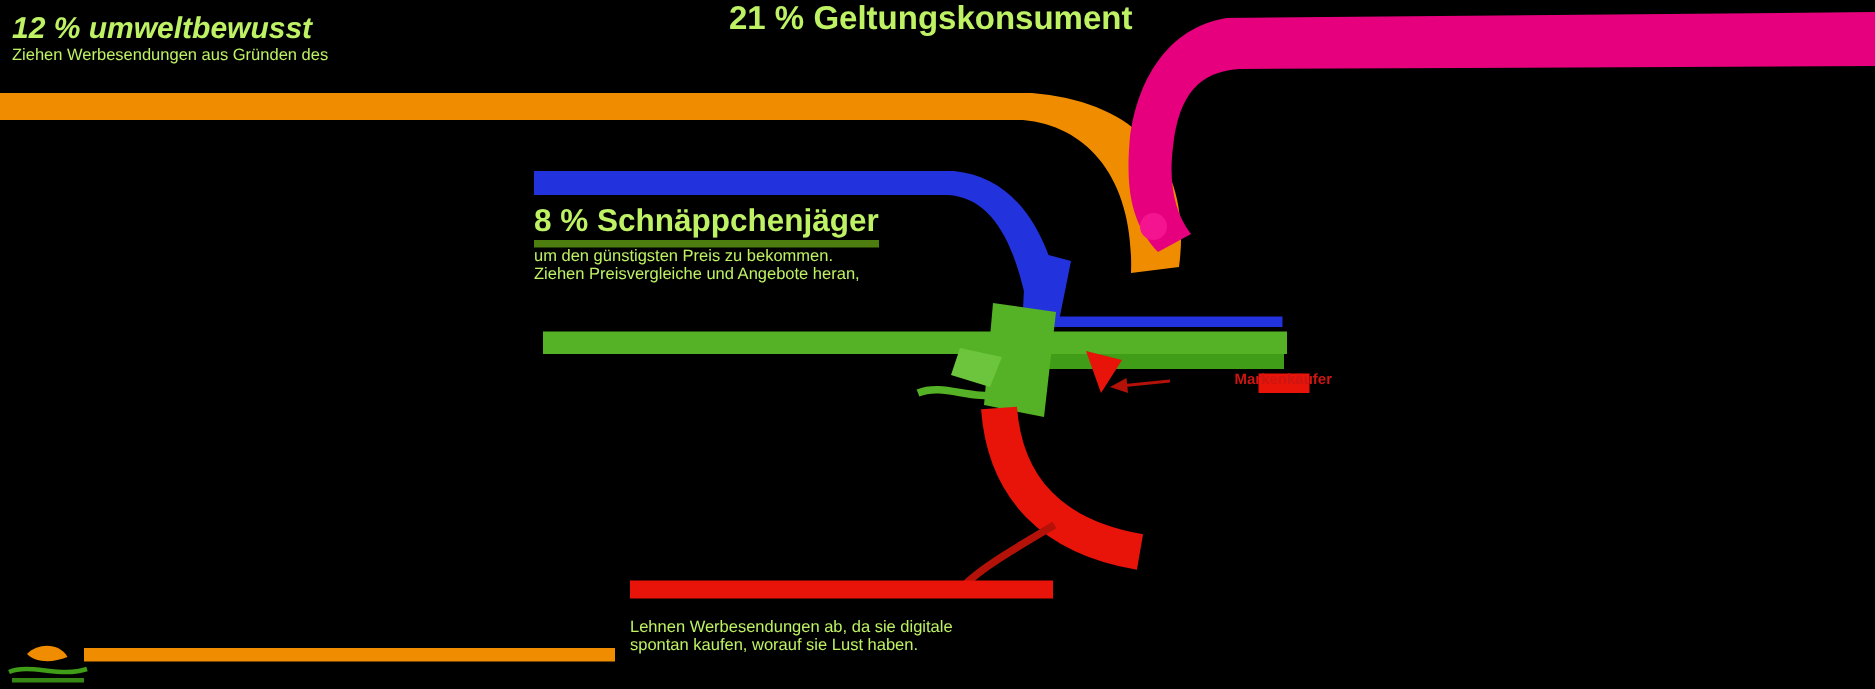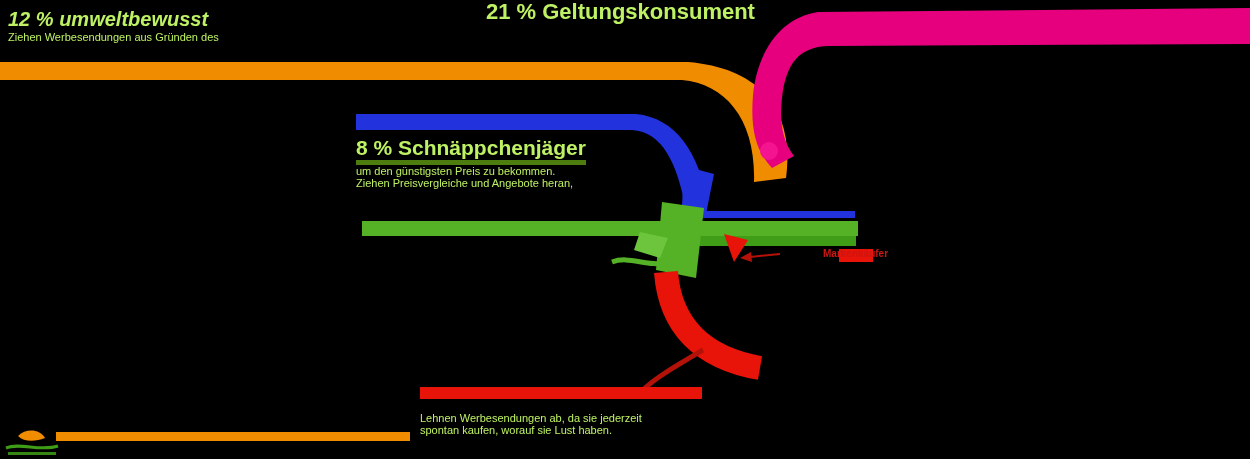--- a/index.html
+++ b/index.html
@@ -68,21 +68,21 @@
     <span class="heading">21 % Geltungskonsument</span>
   </div>
 
   <div id="block-schnaeppchenjaeger" class="label-block">
     <span class="heading underlined">8 % Schnäppchenjäger</span>
     <div class="desc">um den günstigsten Preis zu bekommen.</div>
     <div class="desc">Ziehen Preisvergleiche und Angebote heran,</div>
   </div>
 
   <div id="block-impulskaeufer" class="label-block">
-    <div class="desc">Lehnen Werbesendungen ab, da sie jederzeit</div>
+    <div class="desc">Lehnen Werbesendungen ab, da sie digitale</div>
     <div class="desc">spontan kaufen, worauf sie Lust haben.</div>
   </div>
 
   <div id="annotation-markenkaeufer" style="color: rgb(204, 22, 18);">
     <span>Markenkäufer</span>
   </div>
 
 </div>
 
 </body></html>

